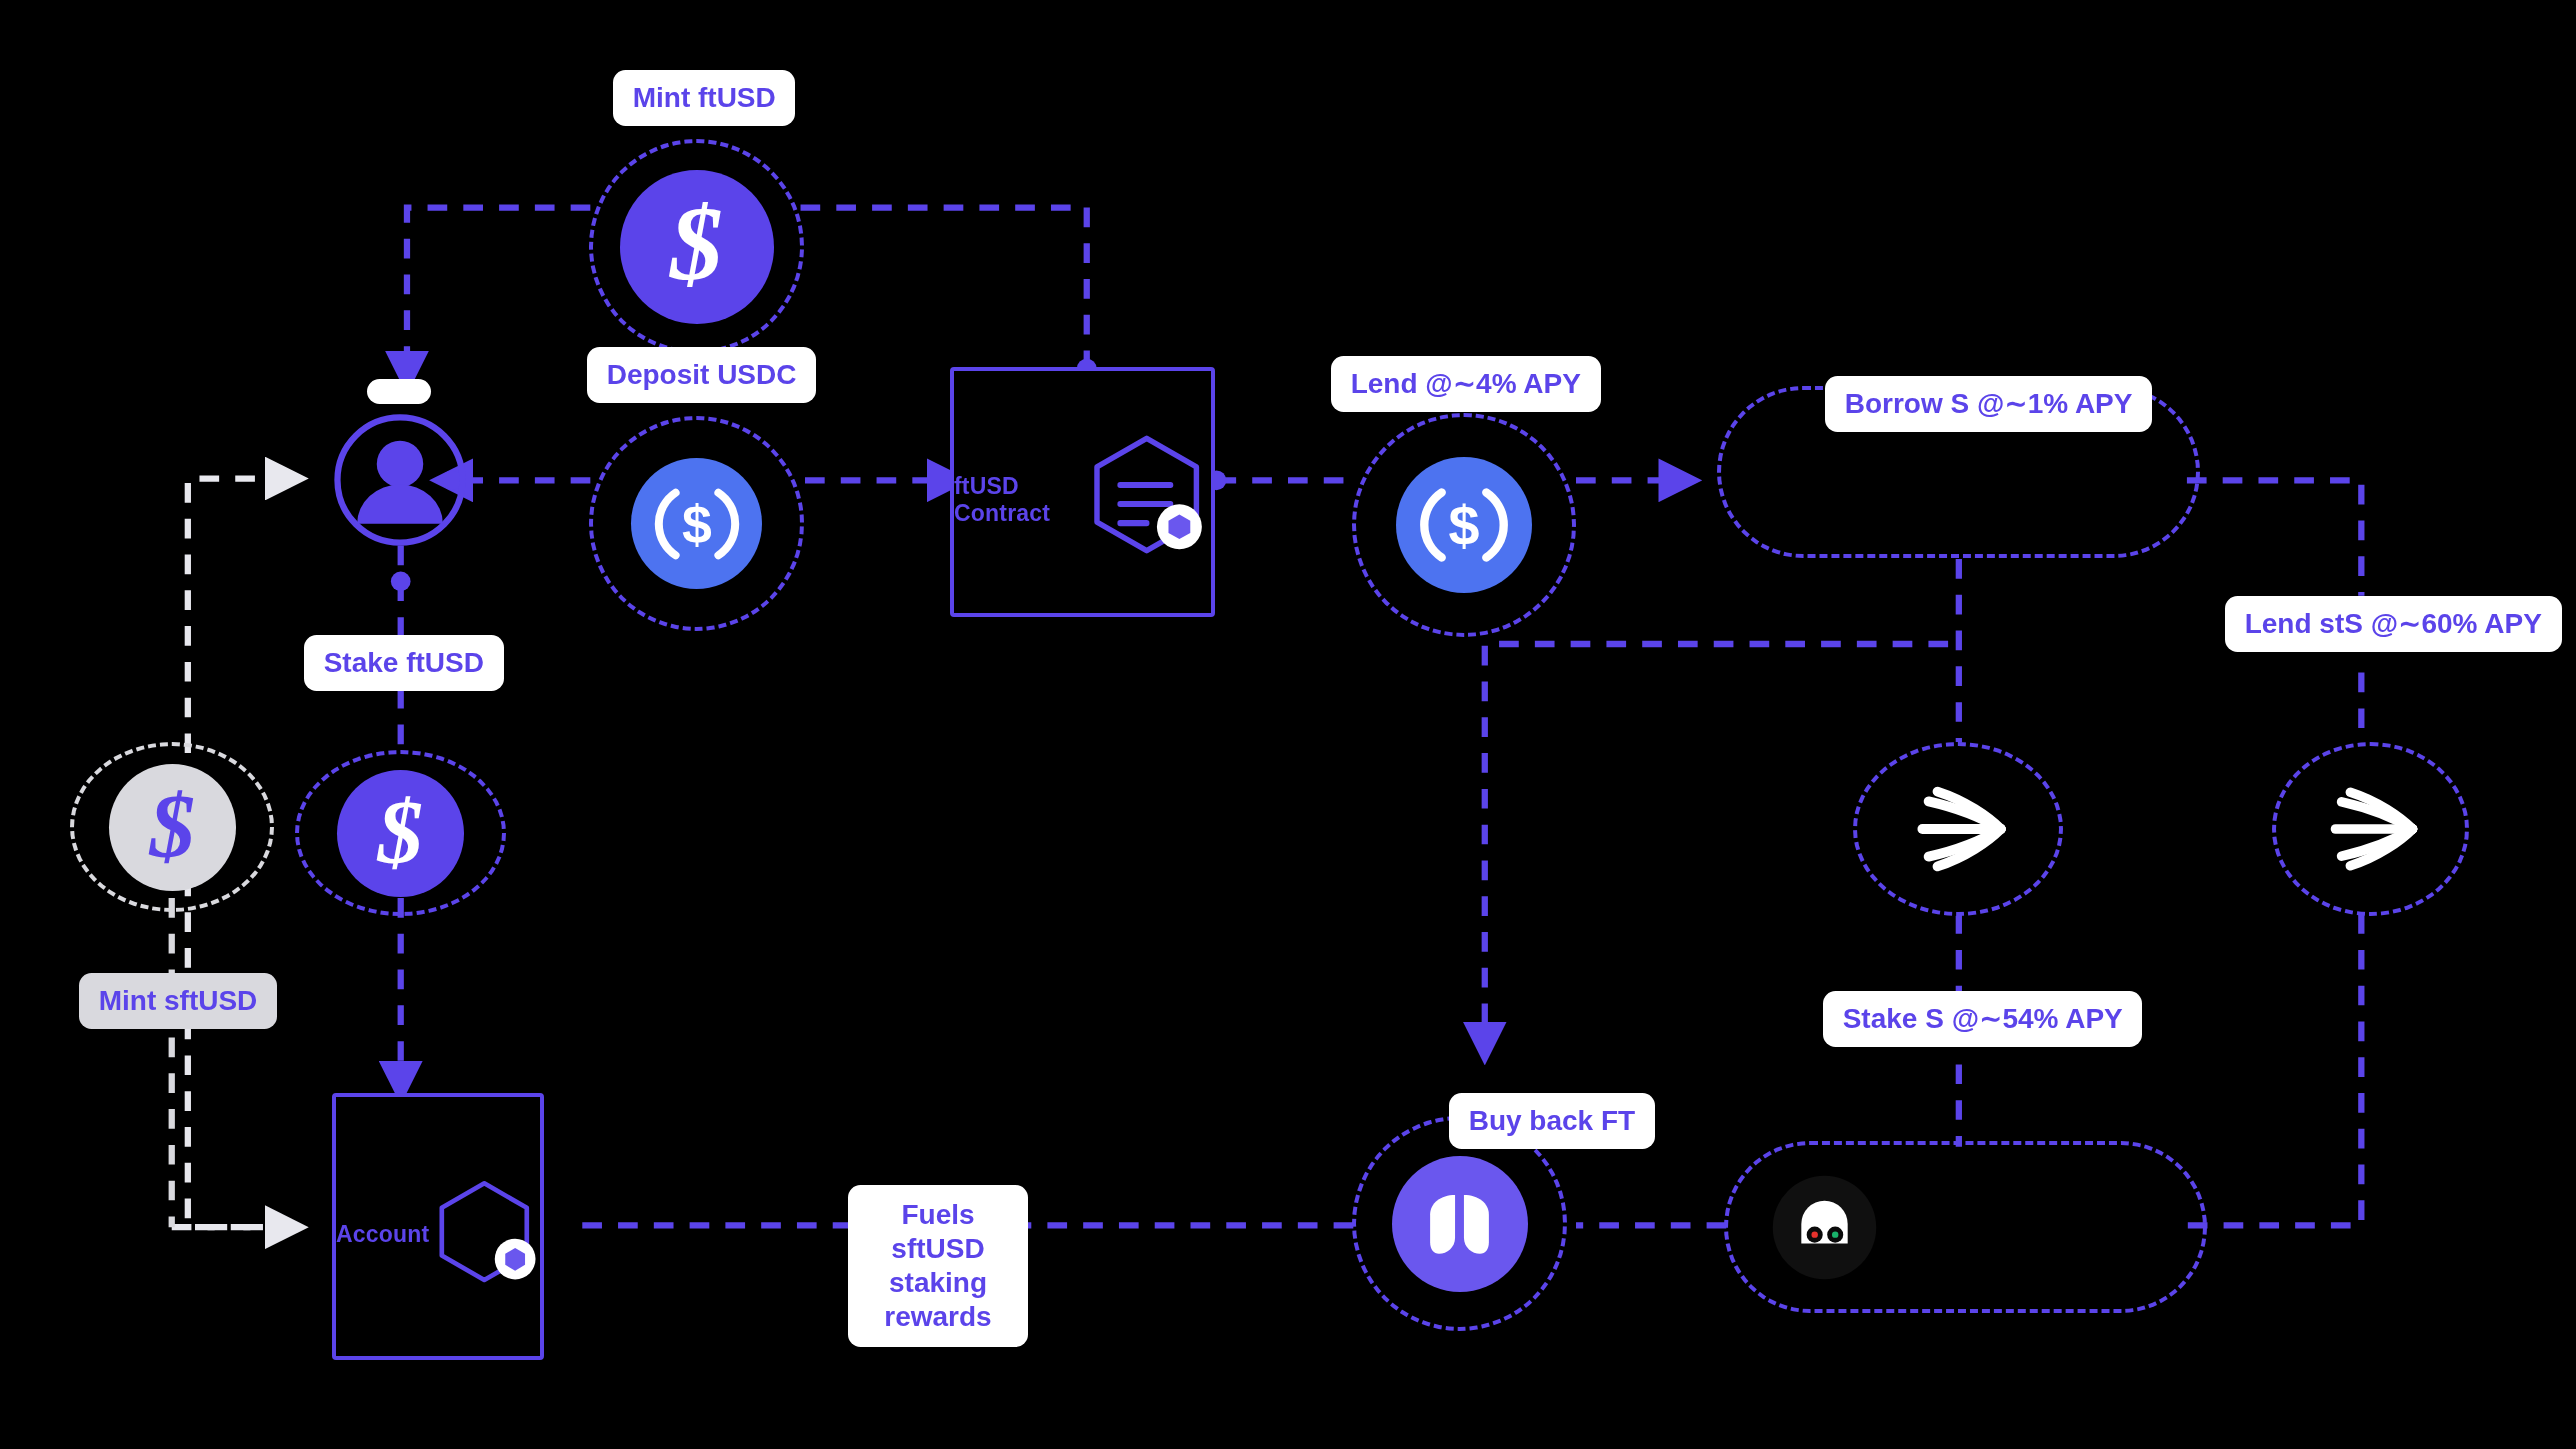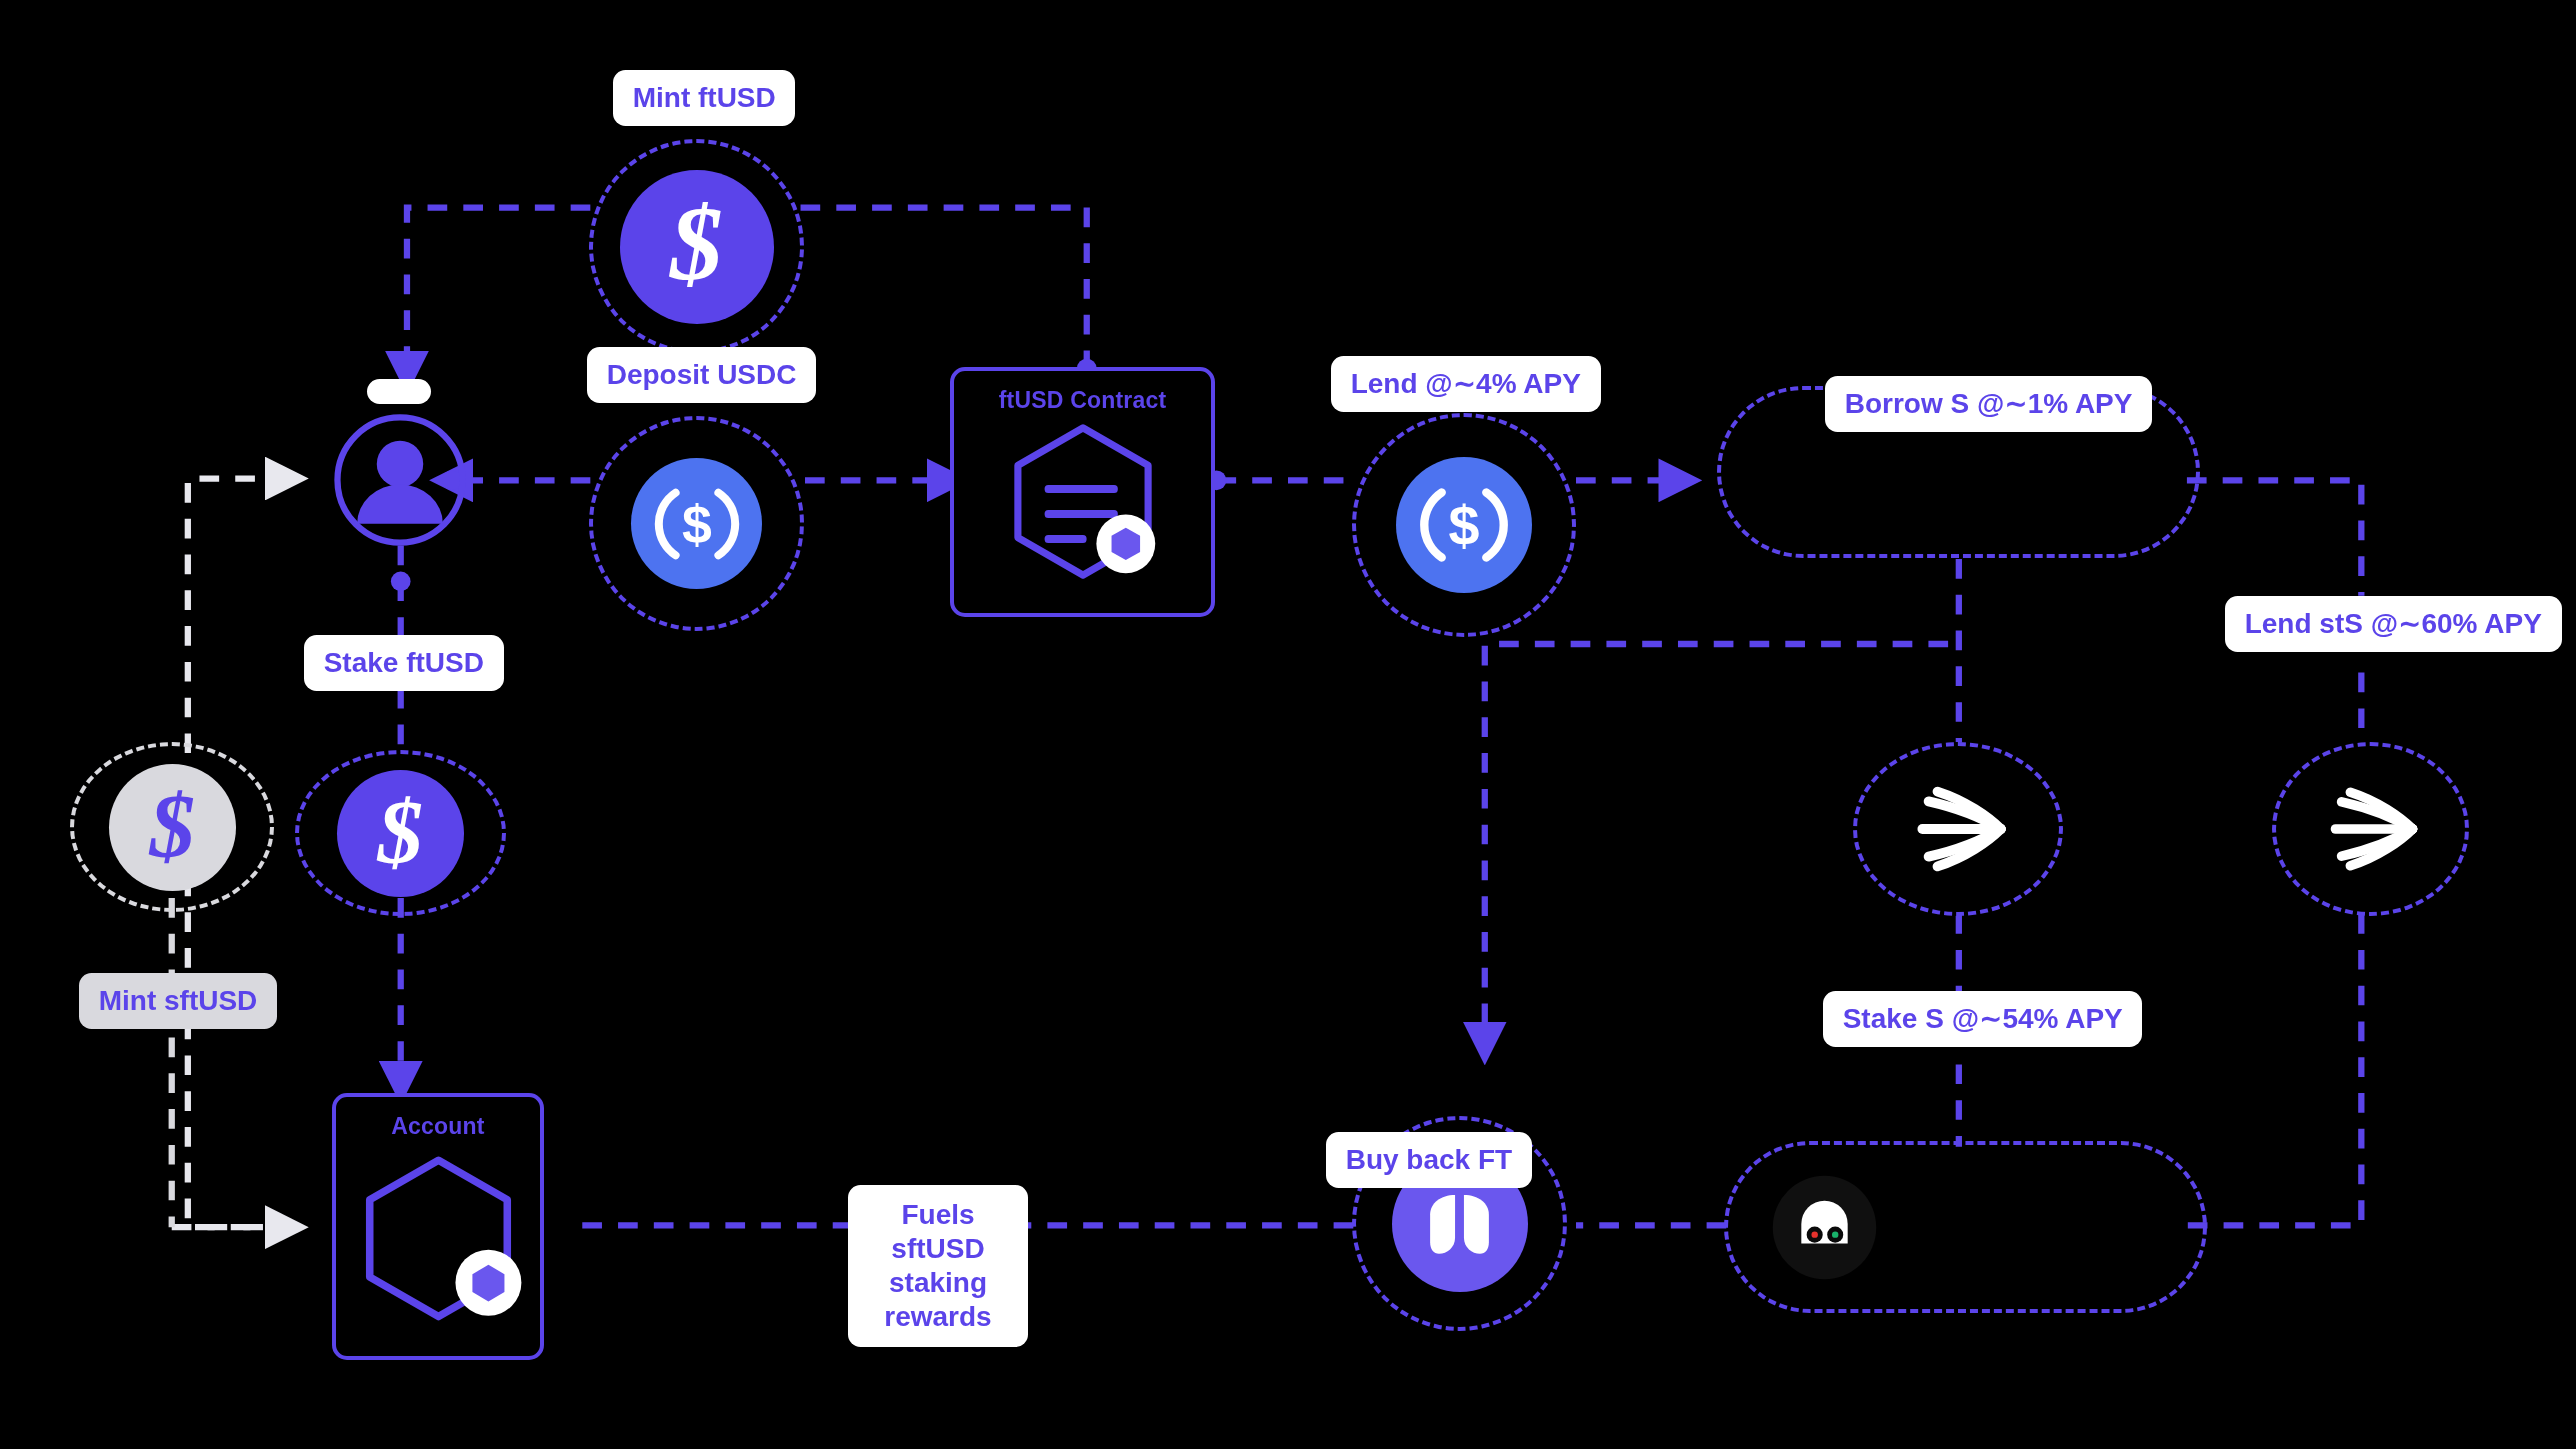--- a/index.html
+++ b/index.html
@@ -14,22 +14,22 @@
   .ring{border-radius:50%;border:4.5px dashed #5b44ea;box-sizing:border-box;
         display:flex;align-items:center;justify-content:center;}
   .ring.gray{border-color:#d9d9de;}
   .coin{border-radius:50%;display:flex;align-items:center;justify-content:center;}
 
   
   .stadium{position:absolute;border:4.5px dashed #5b44ea;border-radius:894px;box-sizing:border-box;
            display:flex;align-items:center;justify-content:flex-start;}
 
   
-  .card{position:absolute;border:4.5px solid #5b44ea;border-radius:15px;box-sizing:border-box;
-        background:#000;display:flex;flex-direction:column;align-items:center;}
+  .card{position:absolute;border:4.5px solid #5b44ea;border-radius:4px;box-sizing:border-box;
+        background:#000;display:flex;flex-direction:row;align-items:center;}
   .card-title{color:#5b44ea;font-size:23px;font-weight:bold;margin-top:16px;letter-spacing:0.2px;}
 
   
   .label{position:absolute;background:#fff;border-radius:12.5px;color:#5b44ea;
          font-size:28px;font-weight:bold;padding:10.7px 19.7px;white-space:nowrap;
          line-height:1.22;text-align:center;box-sizing:border-box;}
   .label.gray{background:#d9d9de;}
   .label.two{white-space:normal;}
 </style>
 </head>
@@ -207,21 +207,21 @@
   <div class="node" style="left:1352px;top:1116px;width:215px;height:215px;">
     <div class="ring" style="width:215px;height:215px;">
       <div class="coin" style="width:136px;height:136px;background:#6a57ee;">
         <svg width="73" height="75" viewBox="0 0 82 84" aria-hidden="true">
           <path d="M36 10 L36 58 C36 69 27 76 18 76 C12 76 8 71 8 63 L8 32 C8 19 20 10 36 10 Z" fill="#fff"></path>
           <path d="M46 10 L46 58 C46 69 55 76 64 76 C70 76 74 71 74 63 L74 32 C74 19 62 10 46 10 Z" fill="#fff"></path>
         </svg>
       </div>
     </div>
   </div>
-  <div class="label" style="left:1326px;top:1093px;margin-top:39px;">Buy back FT</div>
+  <div class="label" style="left:1449px;top:1093px;">Buy back FT</div>
 
   <div class="label two" style="left:848px;top:1185px;width:180px;padding:12.5px 14.3px;">
     <div>Fuels sftUSD</div>
     <div>staking rewards</div>
   </div>
 
   <div class="node" style="left:70px;top:742px;width:204px;height:170px;">
     <div class="ring gray" style="width:204px;height:170px;">
       <div class="coin" style="width:127px;height:127px;background:#d9d9de;">
         <svg width="81" height="97" viewBox="0 0 100 120" aria-hidden="true">

